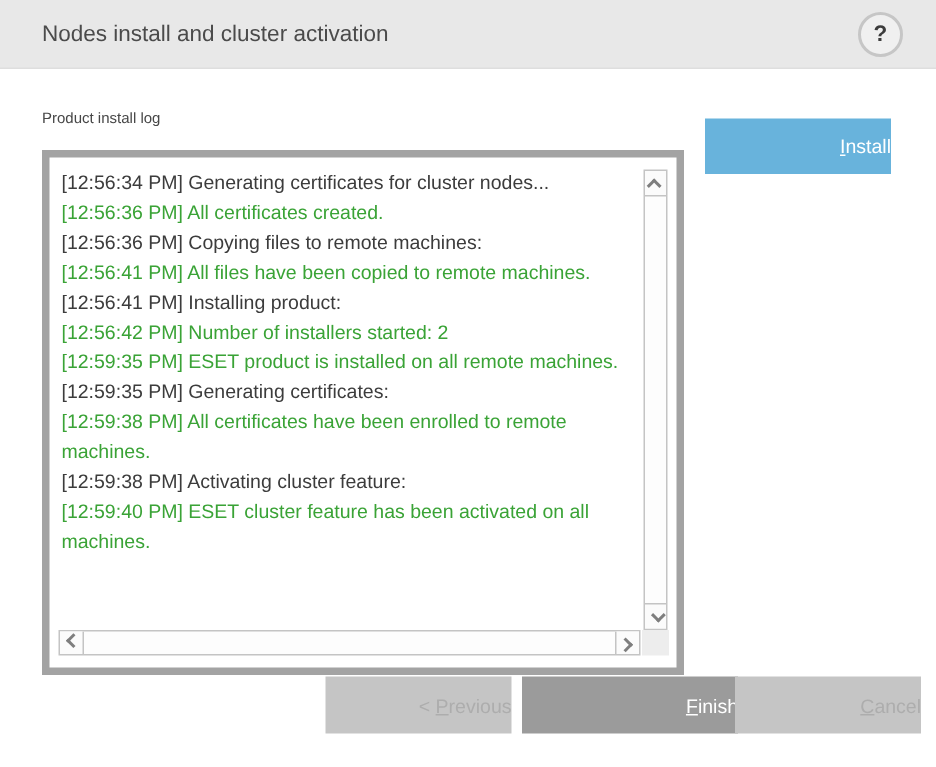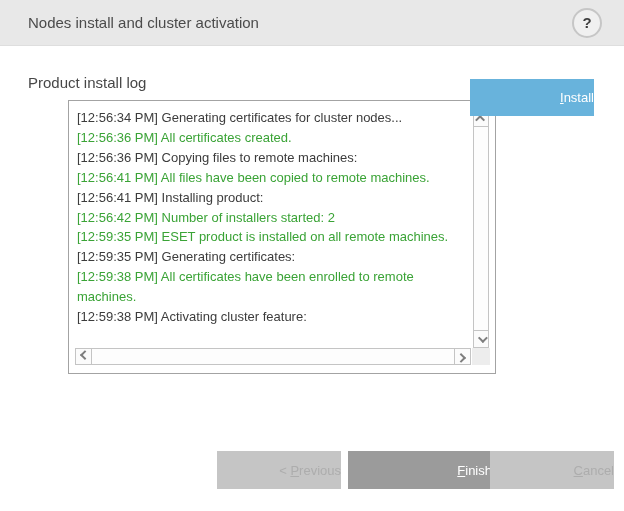--- a/index.html
+++ b/index.html
@@ -45,34 +45,33 @@
     justify-content: center;
     cursor: pointer;
     font-family: inherit;
   }
 
   
   .log-label {
     position: absolute;
     left: 28px;
     top: 74px;
-    font-size: 15px;
+    font-size: 10px;
     color: #474747;
   }
 
   
   .log-box {
     position: absolute;
     left: 28px;
     top: 100px;
     width: 428px;
-    height: 274px;
-    border: 1px solid #a3a3a3;
+    height: 350px;
+    border: 5px solid #a3a3a3;
     background: #ffffff;
-    margin-left: 40px;
   }
   .log-text {
     position: absolute;
     top: 0; left: 0; right: 0; bottom: 0;
     padding: 7px 32px 30px 8px;
     overflow: hidden;
     font-size: 13px;
     line-height: 19.9px;
   }
   .log-line.info    { color: #3c3c3c; }
@@ -188,20 +187,21 @@
     <div class="log-line info">[12:56:34 PM] Generating certificates for cluster nodes...</div>
         <div class="log-line success">[12:56:36 PM] All certificates created.</div>
         <div class="log-line info">[12:56:36 PM] Copying files to remote machines:</div>
         <div class="log-line success">[12:56:41 PM] All files have been copied to remote machines.</div>
         <div class="log-line info">[12:56:41 PM] Installing product:</div>
         <div class="log-line success">[12:56:42 PM] Number of installers started: 2</div>
         <div class="log-line success">[12:59:35 PM] ESET product is installed on all remote machines.</div>
         <div class="log-line info">[12:59:35 PM] Generating certificates:</div>
         <div class="log-line success">[12:59:38 PM] All certificates have been enrolled to remote machines.</div>
         <div class="log-line info">[12:59:38 PM] Activating cluster feature:</div>
+        <div class="log-line success">[12:59:40 PM] ESET cluster feature has been activated on all machines.</div>
       </div>
 
     <div class="vscroll">
       <div class="vs-btn up">
         <span class="chev up"></span>
       </div>
       <div class="vs-btn down">
         <span class="chev down"></span>
       </div>
     </div>

